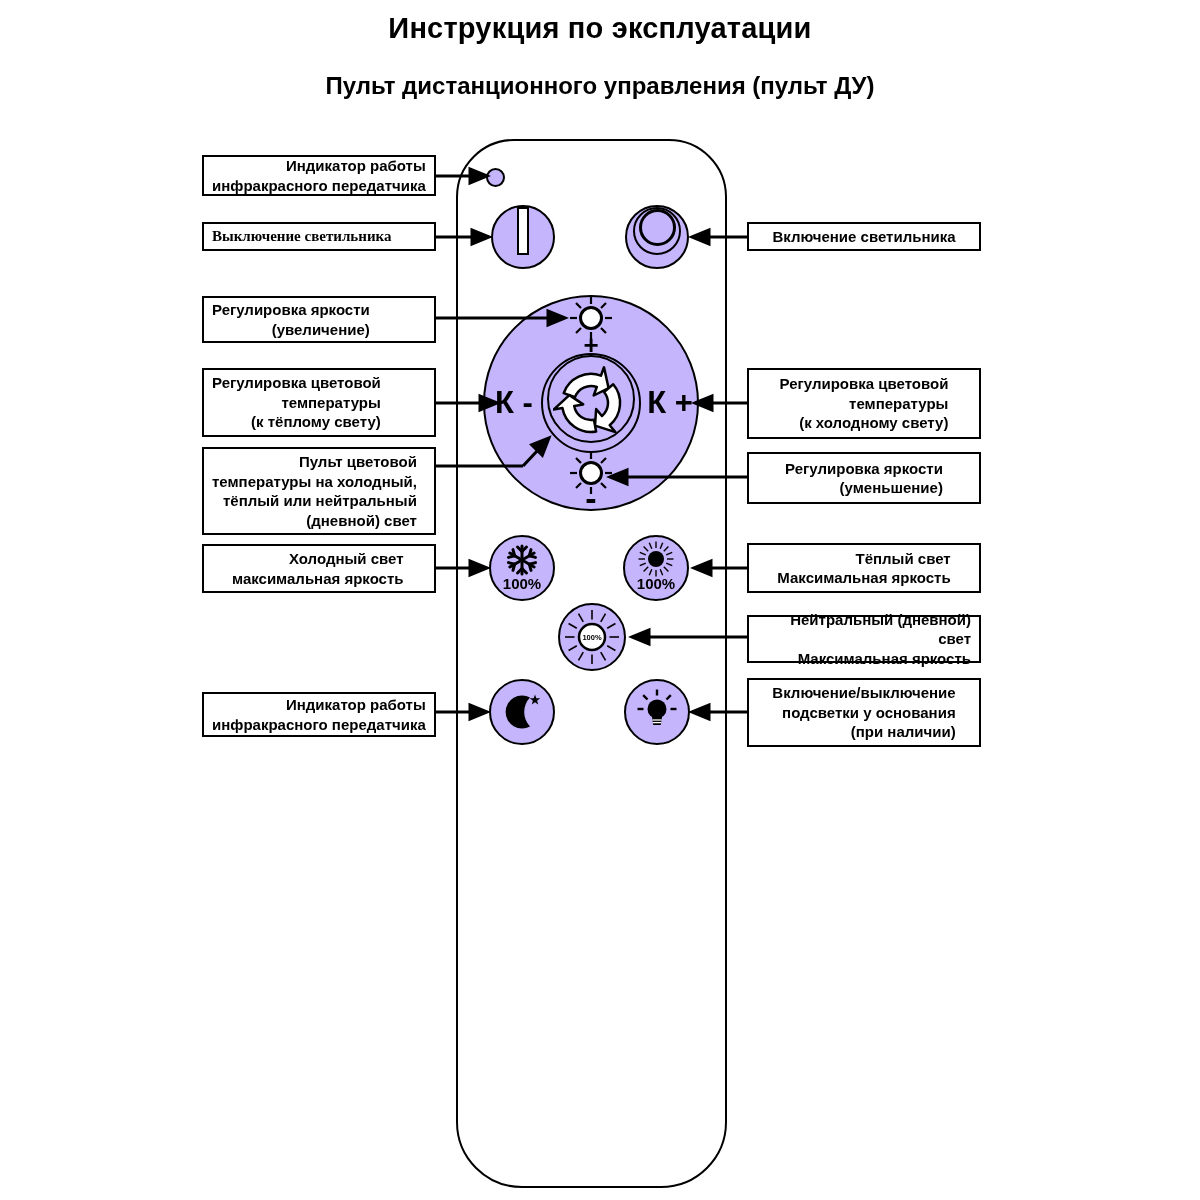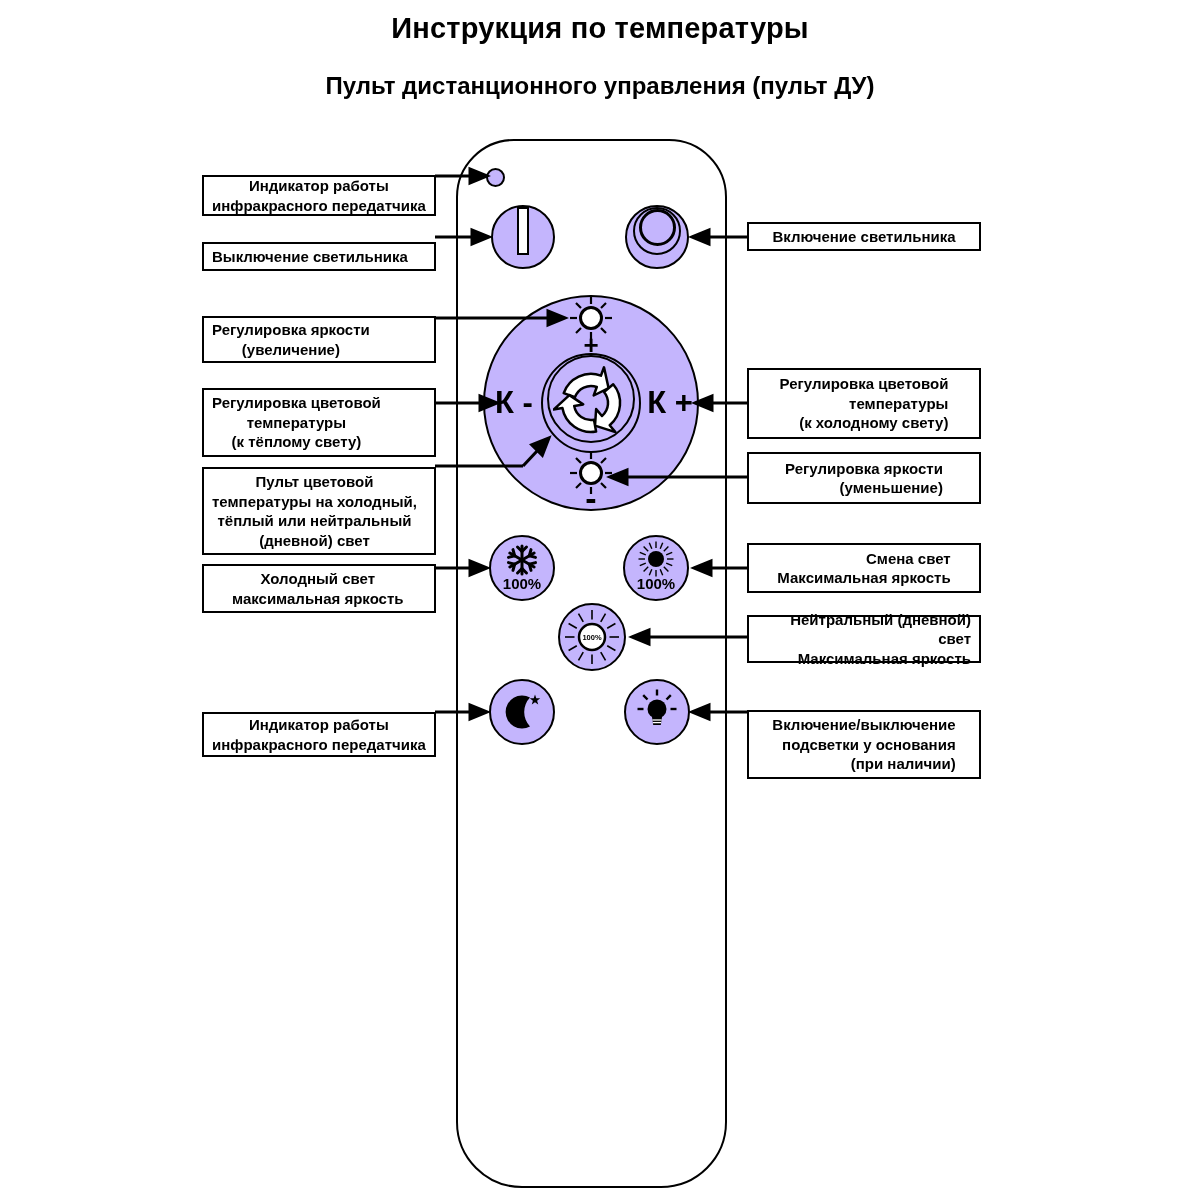--- a/index.html
+++ b/index.html
@@ -9,34 +9,34 @@
          font-size:29px;font-weight:bold;letter-spacing:0.2px;}
   .subtitle{position:absolute;left:0;top:72px;width:1200px;text-align:center;
          font-size:24px;font-weight:bold;}
   .remote{position:absolute;left:456px;top:139px;width:271px;height:1049px;
          border:2px solid #000;border-radius:58px 58px 66px 66px;background:#fff;box-sizing:border-box;}
   .circle{position:absolute;border:2px solid #000;border-radius:50%;background:#c4b5fd;
          box-sizing:border-box;display:flex;justify-content:center;}
   .label-box{position:absolute;border:2px solid #000;background:#fff;box-sizing:border-box;
          display:flex;align-items:center;padding:2px 8px;
          font-size:15px;font-weight:bold;line-height:1.3;white-space:pre-line;}
-  .label-left{left:202px;width:234px;text-align:center;justify-content:flex-start;margin-top:20px;}
+  .label-left{left:202px;width:234px;text-align:right;justify-content:flex-start;}
   .label-right{left:747px;width:234px;text-align:right;justify-content:center;}
   .k-label{position:absolute;top:386px;width:60px;height:34px;text-align:center;
          font-size:31px;font-weight:bold;line-height:34px;}
   .sign{position:absolute;width:40px;text-align:center;font-weight:bold;}
   svg{display:block;}
   .overlay{position:absolute;left:0;top:0;pointer-events:none;}
 </style>
 </head>
 <body>
 
 <div id="canvas">
 
-  <div class="title">Инструкция по температуры</div>
+  <div class="title">Инструкция по эксплуатации</div>
   <div class="subtitle">Пульт дистанционного управления (пульт ДУ)</div>
 
   <div class="remote"></div>
 
   <div class="circle" style="left:486px;top:168px;width:19px;height:19px;"></div>
 
   <div class="circle" style="left:491px;top:205px;width:64px;height:64px;">
     <div style="width:8px;height:44px;border:2px solid #000;background:#fff;"></div>
   </div>
 
@@ -184,46 +184,46 @@
           <line x1="13.5" y1="-3" x2="19.5" y2="-3"></line>
         <line x1="0" y1="-16.5" x2="0" y2="-22.5"></line>
         <line x1="-9.5" y1="-12.5" x2="-13.8" y2="-16.8"></line>
           <line x1="9.5" y1="-12.5" x2="13.8" y2="-16.8"></line>
       </g>
     </svg>
   </div>
 
   <div class="label-box label-left" style="top:155px;height:41px;"><span>Индикатор работы
 инфракрасного передатчика</span></div>
-  <div class="label-box label-left" style="top:222px;height:29px;"><span>Выключение светильника</span></div>
+  <div class="label-box label-left" style="top:222px;height:29px;font-family:Liberation Serif, serif;"><span>Выключение светильника</span></div>
   <div class="label-box label-left" style="top:296px;height:47px;"><span>Регулировка яркости
 (увеличение)</span></div>
   <div class="label-box label-left" style="top:368px;height:69px;"><span>Регулировка цветовой
 температуры
 (к тёплому свету)</span></div>
   <div class="label-box label-left" style="top:447px;height:88px;"><span>Пульт цветовой
 температуры на холодный,
 тёплый или нейтральный
 (дневной) свет</span></div>
   <div class="label-box label-left" style="top:544px;height:49px;padding-left:28px;"><span>Холодный свет
 максимальная яркость</span></div>
   <div class="label-box label-left" style="top:692px;height:45px;"><span>Индикатор работы
 инфракрасного передатчика</span></div>
 
   <div class="label-box label-right" style="top:222px;height:29px;"><span>Включение светильника</span></div>
   <div class="label-box label-right" style="top:368px;height:71px;"><span>Регулировка цветовой
 температуры
 (к холодному свету)</span></div>
   <div class="label-box label-right" style="top:452px;height:52px;"><span>Регулировка яркости
 (уменьшение)</span></div>
-  <div class="label-box label-right" style="top:543px;height:50px;"><span>Смена свет
+  <div class="label-box label-right" style="top:543px;height:50px;"><span>Тёплый свет
 Максимальная яркость</span></div>
   <div class="label-box label-right" style="top:615px;height:48px;"><span>Нейтральный (дневной) свет
 Максимальная яркость</span></div>
-  <div class="label-box label-right" style="top:678px;height:69px;margin-top:32px;"><span>Включение/выключение
+  <div class="label-box label-right" style="top:678px;height:69px;"><span>Включение/выключение
 подсветки у основания
 (при наличии)</span></div>
 
   <svg class="overlay" width="1200" height="1200" viewBox="0 0 1200 1200">
     <g stroke="#000" stroke-width="3" fill="#000">
 
       <g>
           <line x1="435" y1="176" x2="470" y2="176"></line>
           <polygon points="487,176 470,169 470,183"></polygon>
         </g>

